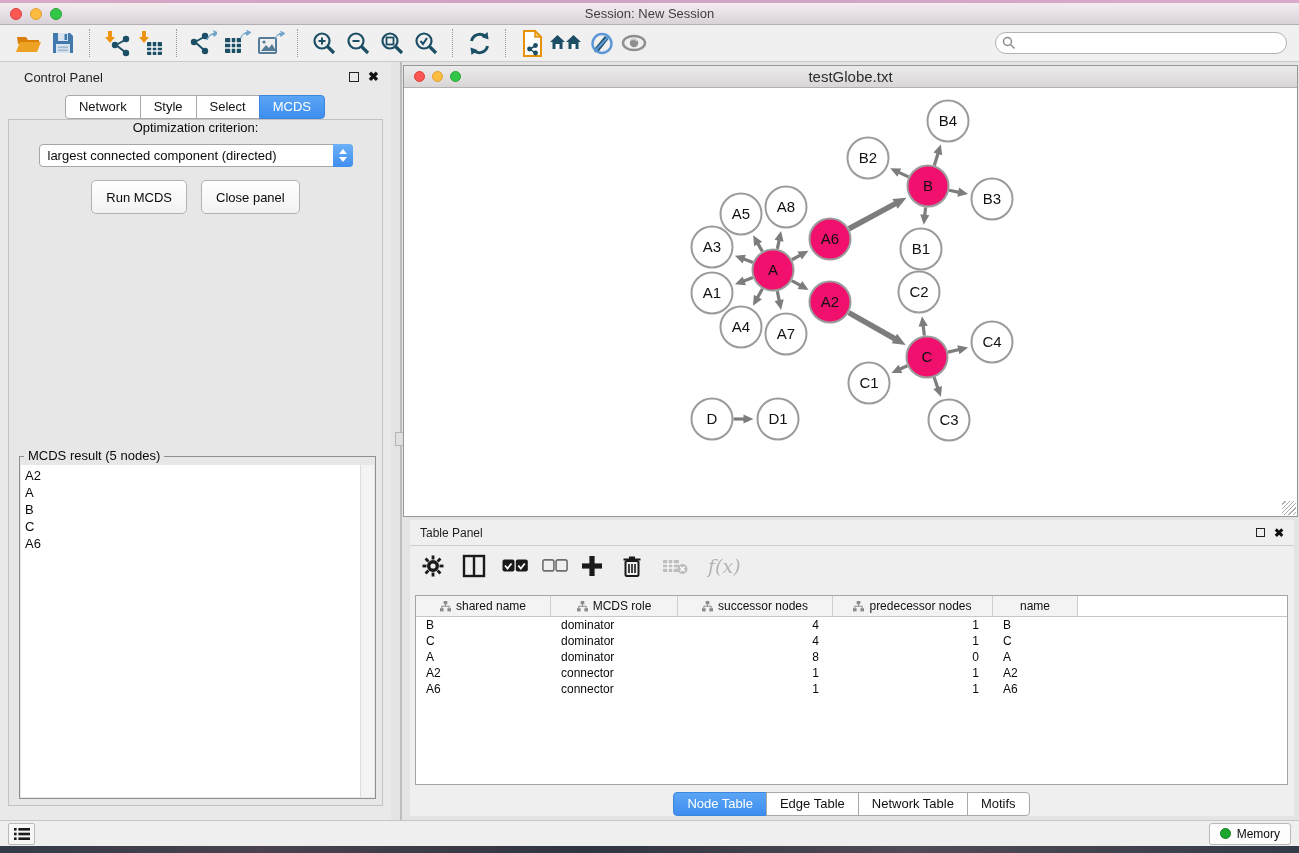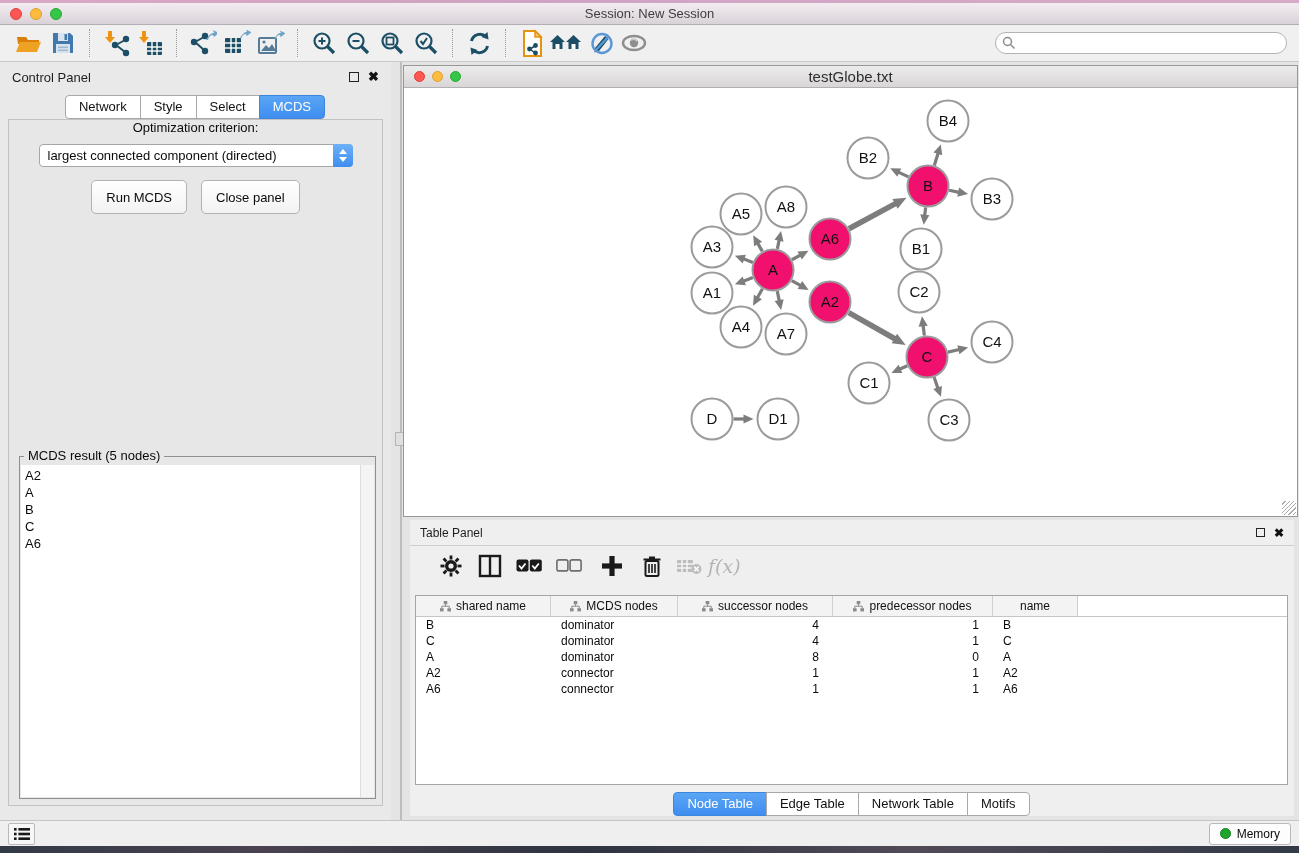--- a/index.html
+++ b/index.html
@@ -24,21 +24,21 @@
   .toolbar { position:absolute; left:0; top:25px; width:100%; height:37px; background:#f0f0f0;
              border-bottom:1px solid #c9c9c9; display:flex; align-items:center; padding:0 12px; }
   .tbtn { width:34px; height:32px; display:flex; align-items:center; justify-content:center; flex:0 0 auto; }
   .tsep { width:1px; height:28px; border-left:1px dotted #9a9a9a; margin:0 9px; flex:0 0 auto; }
   .searchbox { margin-left:auto; width:292px; height:22px; background:#fff; border:1px solid #b3b3b3;
                border-radius:12px; display:flex; align-items:center; padding-left:6px; gap:4px; }
   .searchbox input { border:none; outline:none; flex:1; font-size:12px; background:transparent; height:18px; }
 
   
   .control-panel { position:absolute; left:0; top:62px; width:391px; height:758px; background:#e9e9e9; }
-  .cp-header { height:30px; display:flex; align-items:center; padding:0 12px; }
+  .cp-header { height:30px; display:flex; align-items:center; padding:0 12px;margin-left:12px; }
   .panel-title { font-size:13px; color:#1e1e1e; }
   .panel-winbtns { margin-left:auto; display:flex; align-items:center; gap:9px; }
   .float-box { width:10px; height:10px; border:1.5px solid #222; display:inline-block; }
   .close-x { font-size:13px; font-weight:bold; color:#111; line-height:10px; }
   .cp-tabs { position:absolute; left:0; top:33px; width:100%; display:flex; justify-content:center; }
   .tab { padding:3px 13px 4px; font-size:13px; background:#fff; border:1px solid #a8a8a8;
          margin-left:-1px; color:#111; white-space:nowrap; }
   .tab:first-child { border-radius:4px 0 0 4px; }
   .tab:last-child { border-radius:0 4px 4px 0; }
   .tab.selected { background:linear-gradient(#5ba5f5,#3e8ef0); border-color:#3c86dd; color:#fff; }
@@ -82,21 +82,21 @@
   .net-title-text { position:absolute; left:0; right:0; text-align:center; font-size:15px; color:#2e2e2e; }
   .net-canvas { position:relative; width:893px; height:428px; background:#fff; overflow:hidden; }
   .net-grip { position:absolute; right:1px; bottom:1px; width:14px; height:14px;
               background:repeating-linear-gradient(135deg,#fff 0 2px,#aaa 2px 3px); }
 
   
   .table-panel { position:absolute; left:19px; top:458px; width:884px; height:296px; background:#efefef; }
   .tp-header { height:25px; display:flex; align-items:center; padding:0 10px; }
   .tp-toolbar { height:40px; border-top:1px solid #cfcfcf; display:flex; align-items:center;
                 padding-left:12px; gap:0; }
-  .tp-tool { width:40px; height:34px; display:flex; align-items:center; justify-content:flex-end; }
+  .tp-tool { width:40px; height:34px; display:flex; align-items:center; justify-content:flex-start; }
   .fx-label { font-family:"DejaVu Serif", serif; font-style:italic; font-size:19px; color:#b3b3b3; }
   .grid-wrap { position:absolute; left:5px; top:75px; width:873px; height:190px;
                border:1px solid #a5a5a5; background:#fff; overflow:hidden; }
   .grid-header { display:flex; height:21px; border-bottom:1px solid #c6c6c6; }
   .gh-cell { background:#f3f3f3; border-right:1px solid #cfcfcf; display:flex; align-items:center;
              justify-content:center; gap:5px; font-size:12px; color:#111; }
   .gh-rest { flex:1; background:#fff; }
   .grid-row { display:flex; height:16px; align-items:center; }
   .gc { font-size:12px; color:#0a0a0a; white-space:nowrap; overflow:hidden; }
   .tp-tabs { position:absolute; left:0; right:0; top:272px; display:flex; justify-content:center; }
@@ -611,21 +611,21 @@
             </div>
             <div class="gh-cell" style="width: 127px;">
               <svg width="11" height="11" viewBox="0 0 11 11">
                 <g fill="#8a8a8a">
                   <rect x="3.7" y="0" width="3.6" height="3.2"></rect>
                   <rect x="0" y="7.2" width="3.6" height="3.2"></rect>
                   <rect x="7.4" y="7.2" width="3.6" height="3.2"></rect>
                 </g>
                 <path d="M5.5 3.2 v2 M1.8 7.2 v-2 h7.4 v2" fill="none" stroke="#8a8a8a" stroke-width="1"></path>
               </svg>
-              <span>MCDS nodes</span>
+              <span>MCDS role</span>
             </div>
             <div class="gh-cell" style="width: 155px;">
               <svg width="11" height="11" viewBox="0 0 11 11">
                 <g fill="#8a8a8a">
                   <rect x="3.7" y="0" width="3.6" height="3.2"></rect>
                   <rect x="0" y="7.2" width="3.6" height="3.2"></rect>
                   <rect x="7.4" y="7.2" width="3.6" height="3.2"></rect>
                 </g>
                 <path d="M5.5 3.2 v2 M1.8 7.2 v-2 h7.4 v2" fill="none" stroke="#8a8a8a" stroke-width="1"></path>
               </svg>

